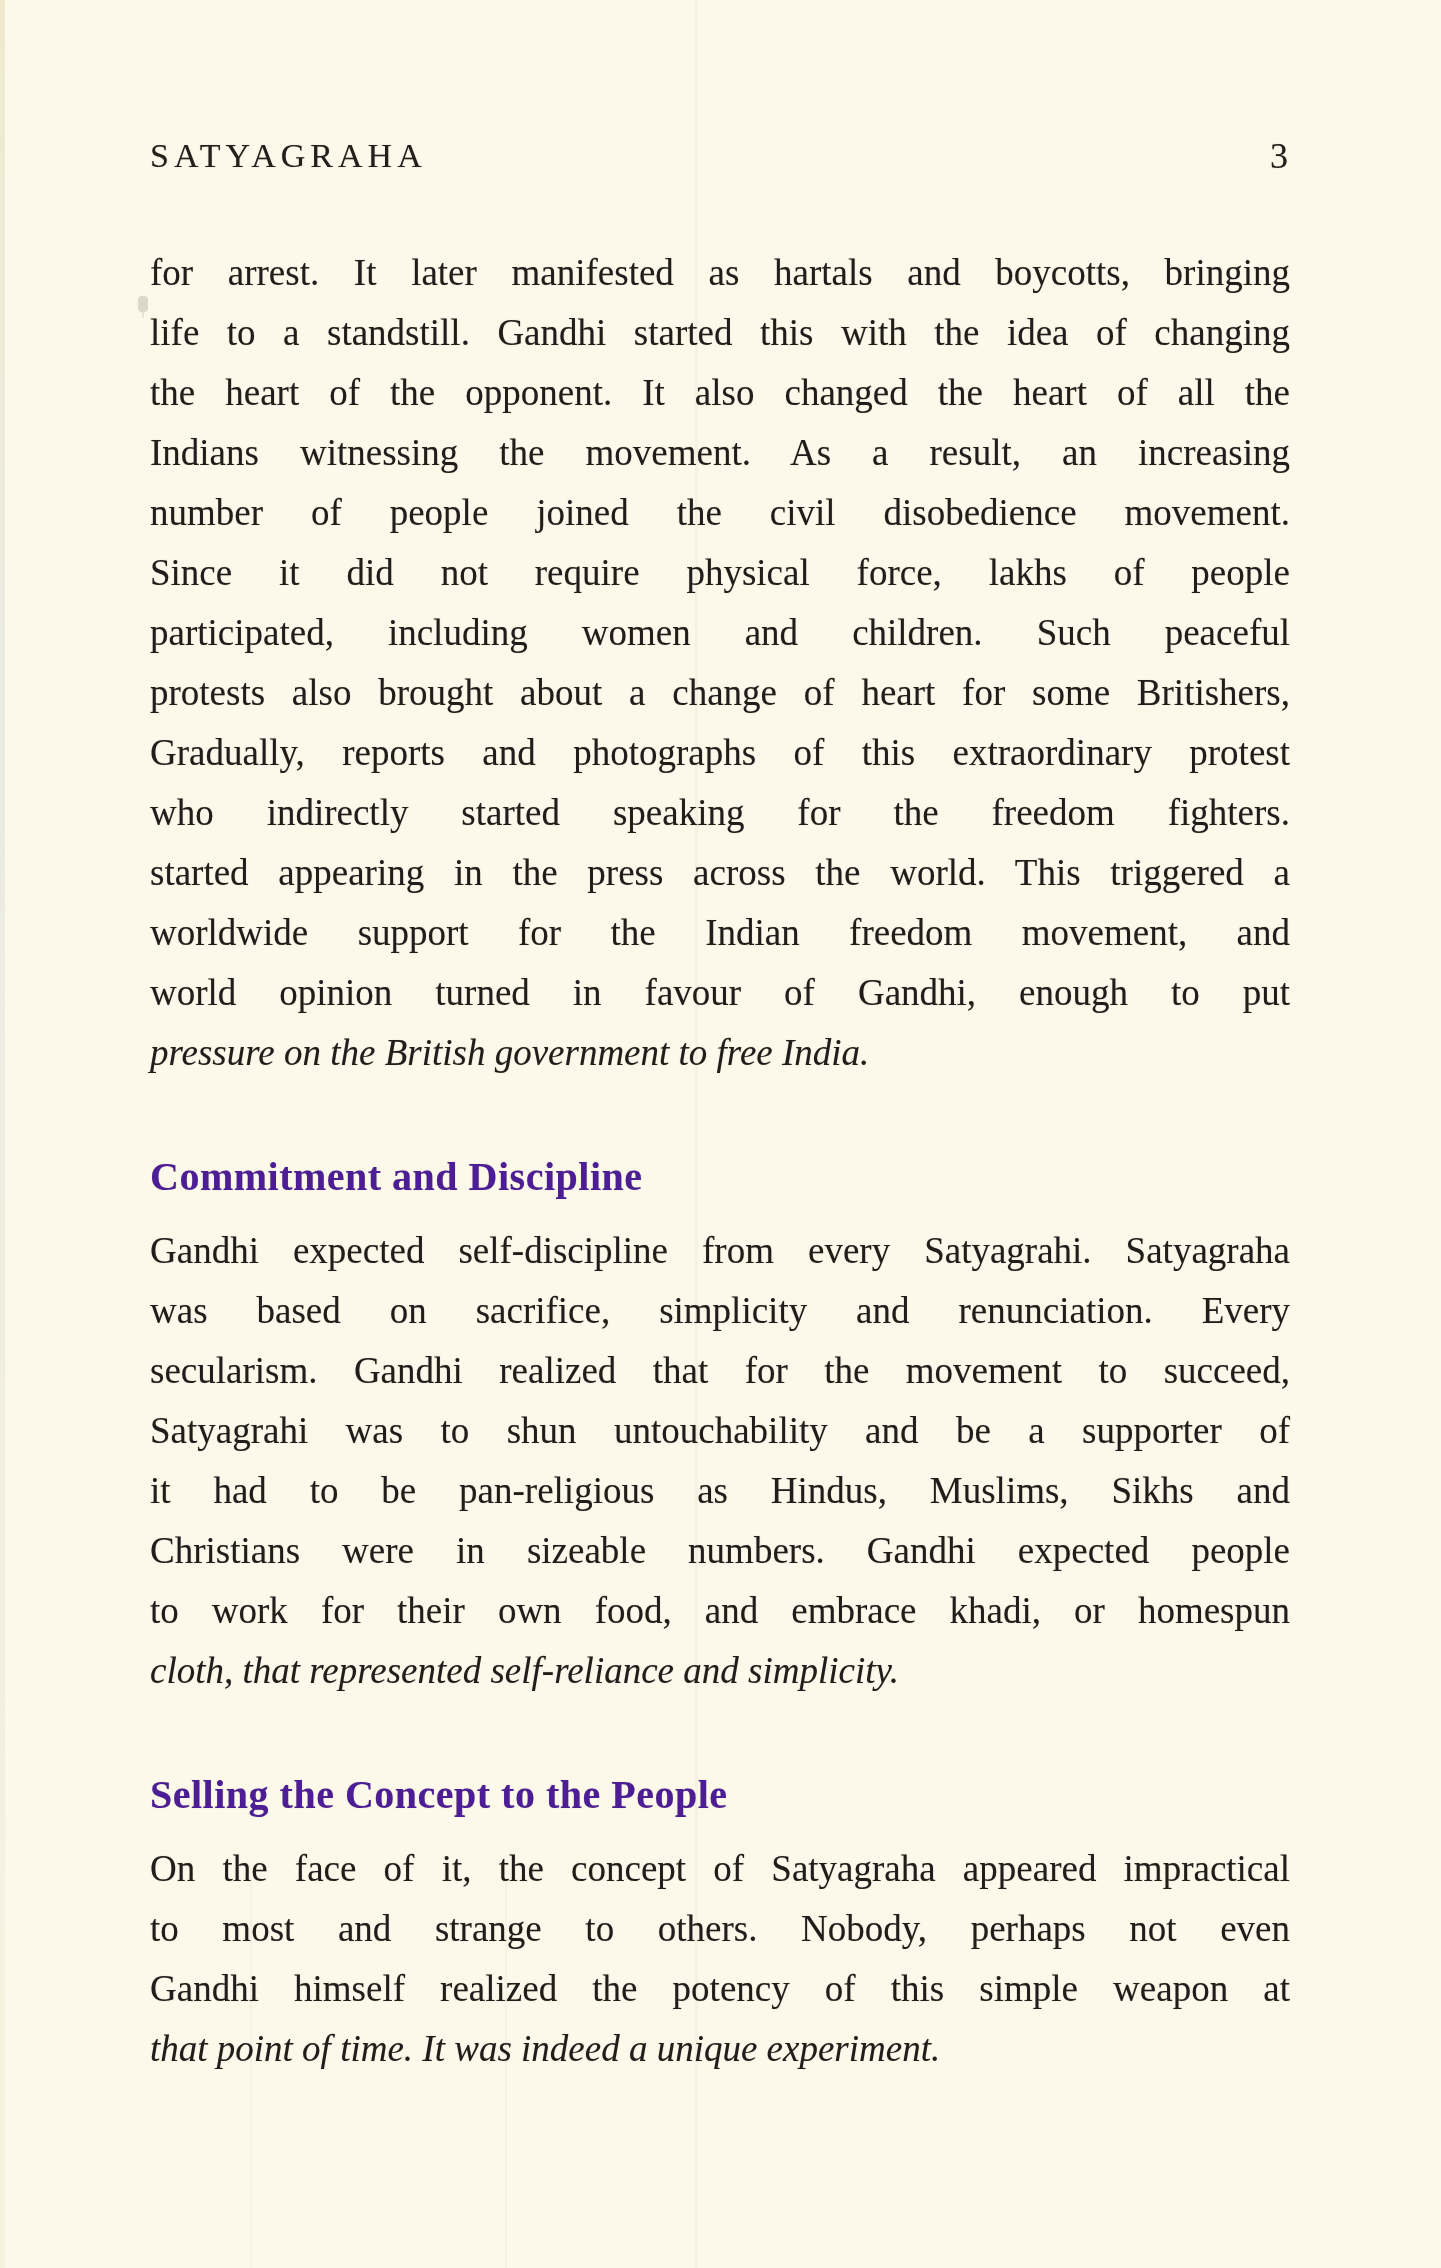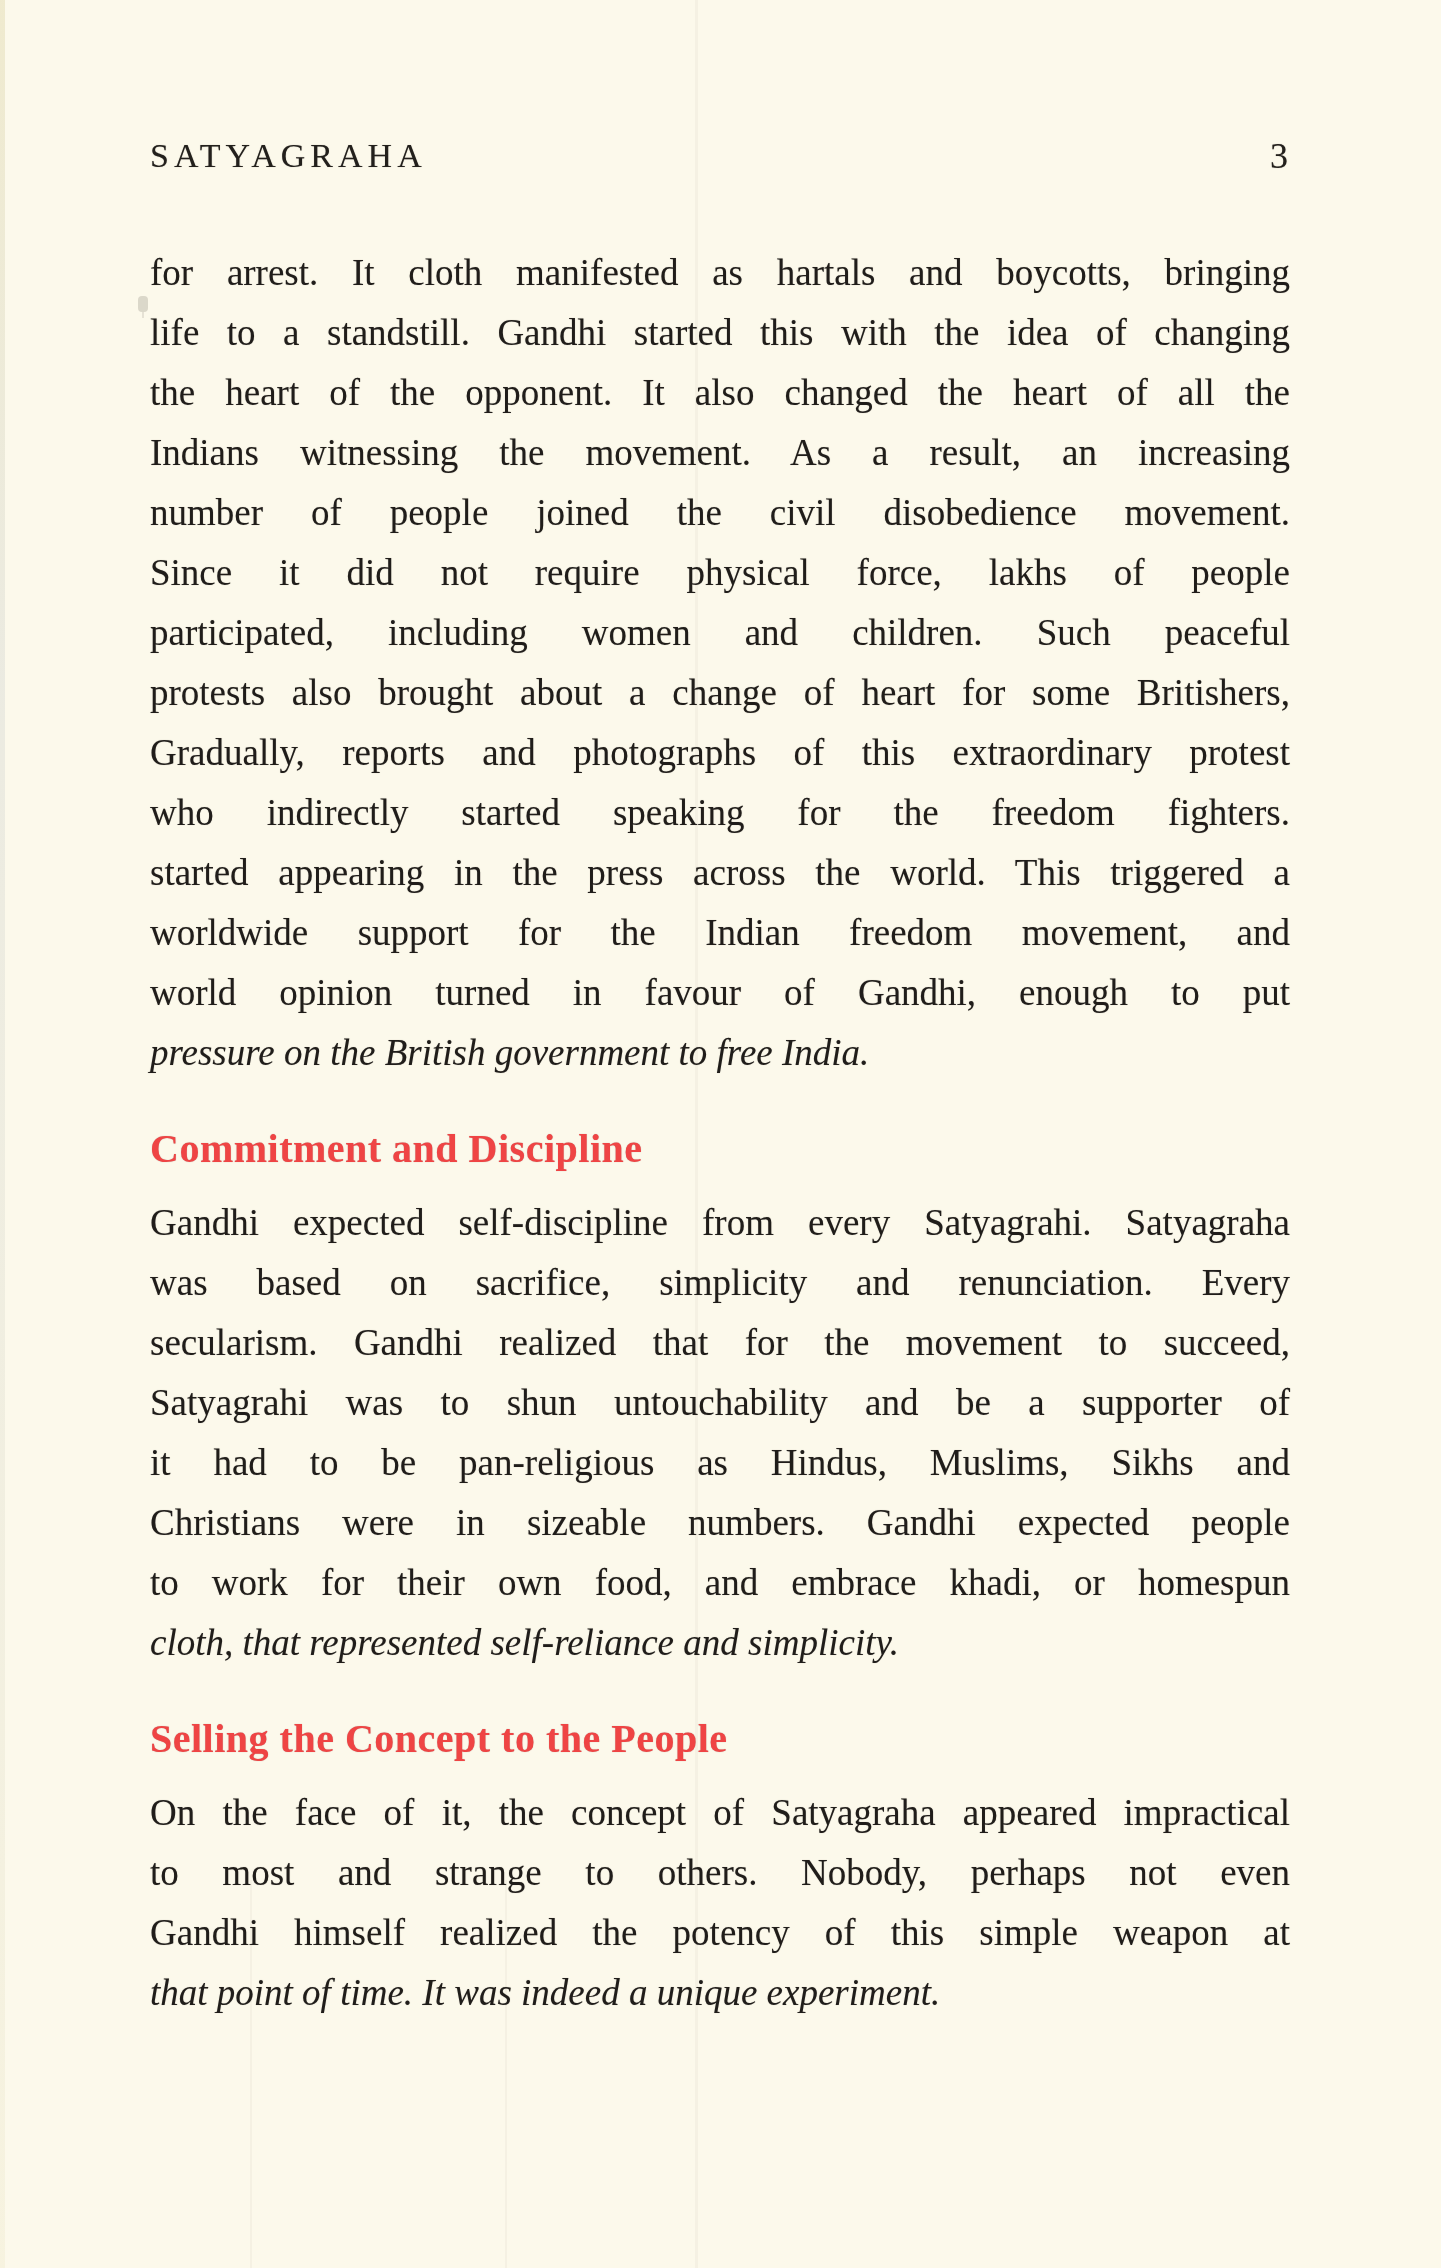--- a/index.html
+++ b/index.html
@@ -52,42 +52,42 @@
   .line{
     text-align:justify;
     text-align-last:justify;
   }
   .line.last{
     text-align-last:left;
     font-style:italic;
   }
   .section-heading{
     font-size:40px;font-weight:700;line-height:60px;
-    margin:36px 0 14px 0;
-    color:#ef4444;
+    margin:64px 0 14px 0;
+    color:#4c1d95;
     letter-spacing:0.5px;
   }
 </style>
 </head>
 <body>
 
 <div class="edge-strip"></div>
 <div class="crease c1"></div>
 <div class="crease c2"></div>
 <div class="crease c3"></div>
 <div class="artifact"></div>
 
 <div class="running-header">
   <span class="header-title">SATYAGRAHA</span>
   <span class="page-number">3</span>
 </div>
 
 <div class="content">
     <div class="paragraph">
-      <div class="line">for arrest. It cloth manifested as hartals and boycotts, bringing</div>
+      <div class="line">for arrest. It later manifested as hartals and boycotts, bringing</div>
       <div class="line">life to a standstill. Gandhi started this with the idea of changing</div>
       <div class="line">the heart of the opponent. It also changed the heart of all the</div>
       <div class="line">Indians witnessing the movement. As a result, an increasing</div>
       <div class="line">number of people joined the civil disobedience movement.</div>
       <div class="line">Since it did not require physical force, lakhs of people</div>
       <div class="line">participated, including women and children. Such peaceful</div>
       <div class="line">protests also brought about a change of heart for some Britishers,</div>
       <div class="line">Gradually, reports and photographs of this extraordinary protest</div>
       <div class="line">who indirectly started speaking for the freedom fighters.</div>
       <div class="line">started appearing in the press across the world. This triggered a</div>

